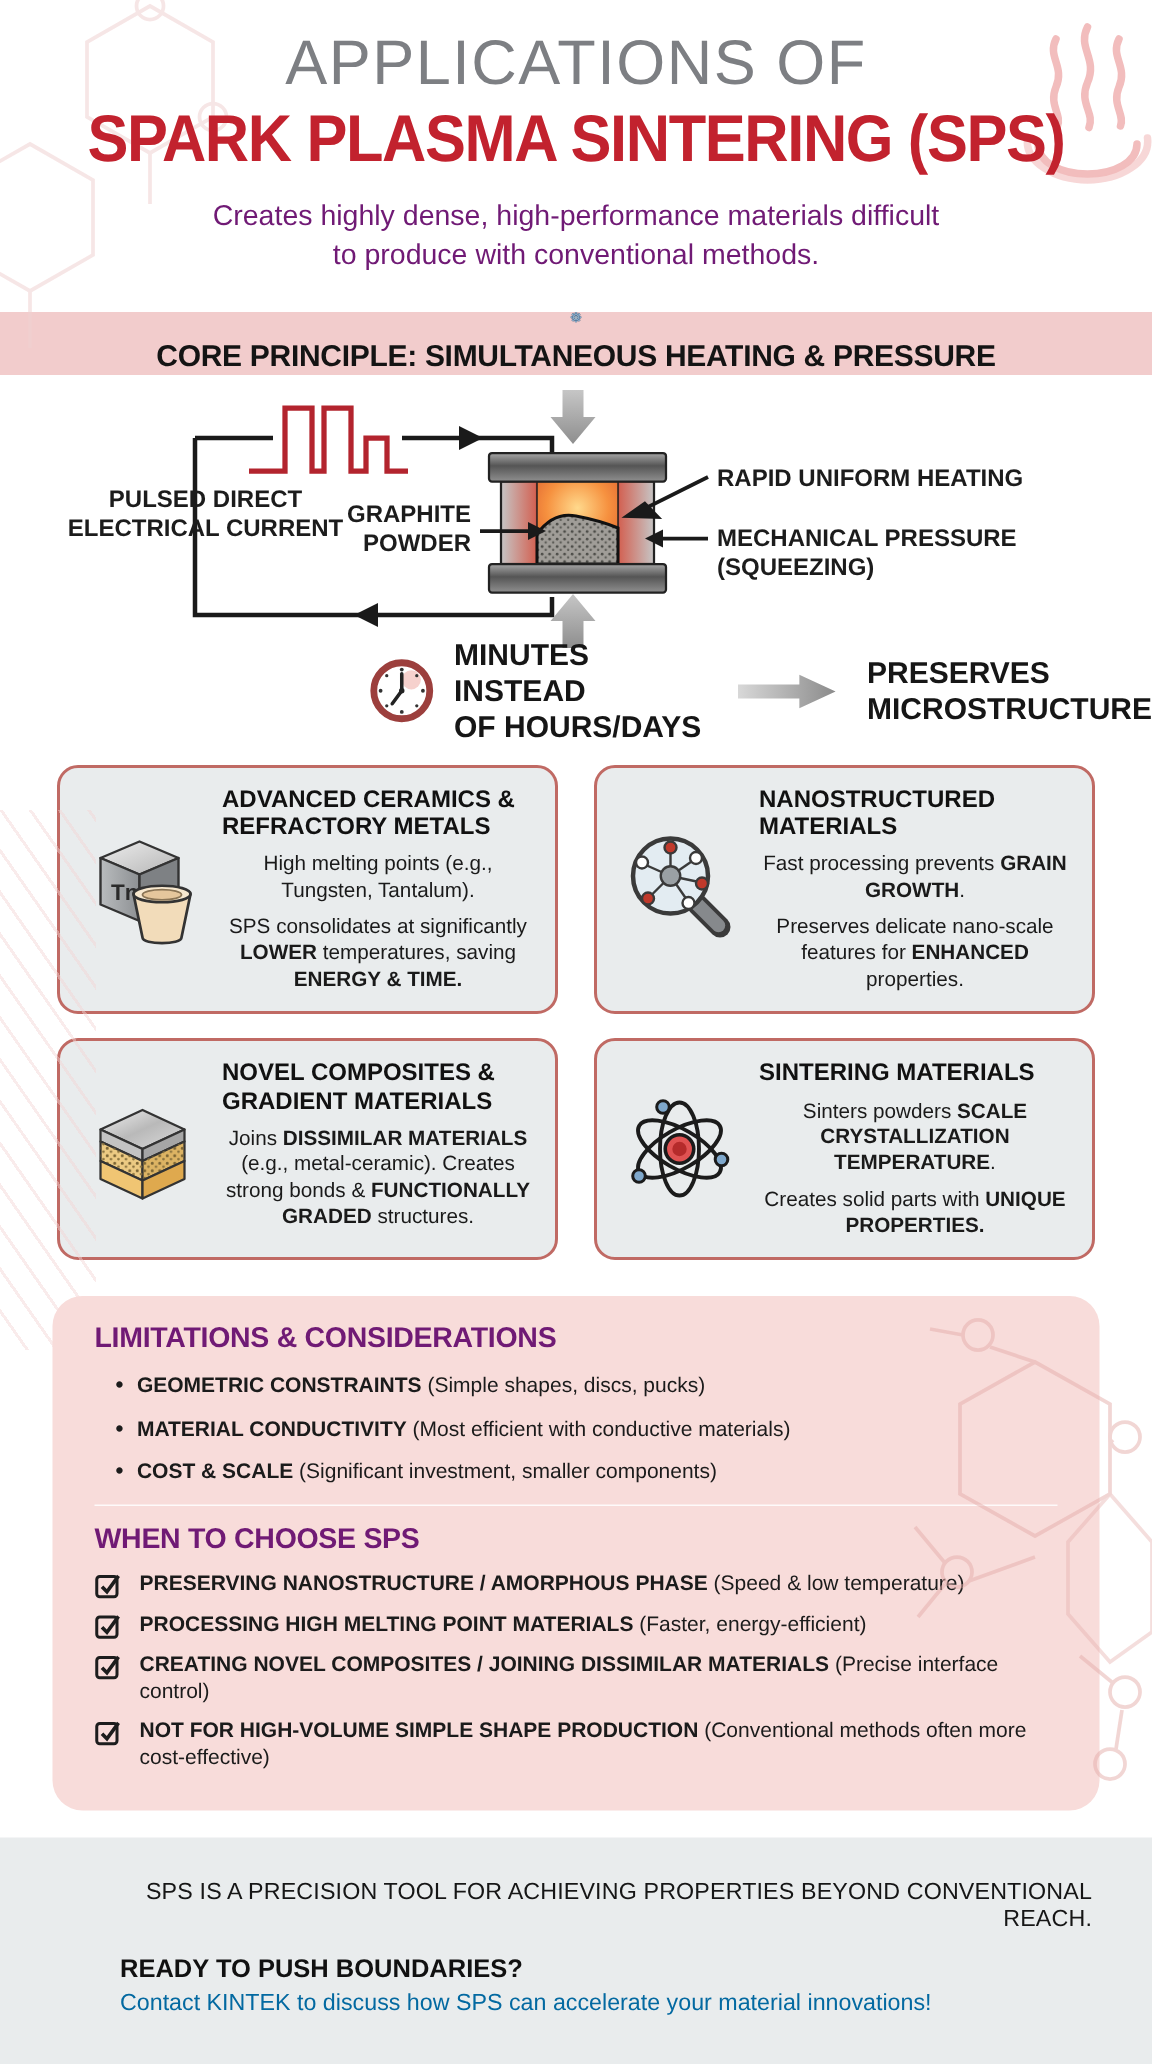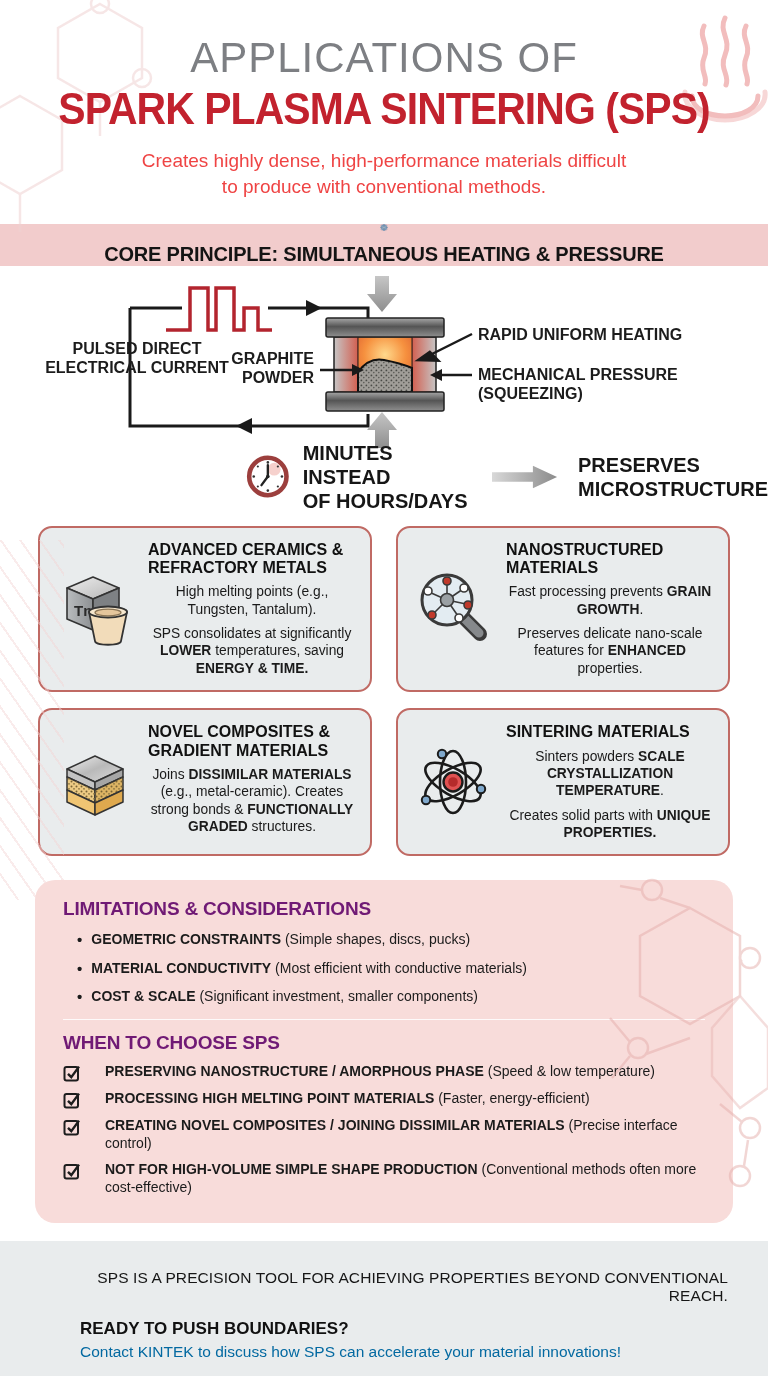--- a/index.html
+++ b/index.html
@@ -9,25 +9,25 @@
     background:#ffffff; font-family:"Liberation Sans", sans-serif; color:#1b1b1b;
     margin:0 auto;
   }
   
   .decor { position:absolute; pointer-events:none; }
   .hatch {
     left:0; top:540px; width:64px; height:360px; opacity:.45;
     background:repeating-linear-gradient(55deg, transparent 0 14px, #f3d4d4 14px 16px);
   }
   
-  .header { position:relative; padding-top:36px; text-align:center; z-index:2; }
+  .header { position:relative; padding-top:20px; text-align:center; z-index:2; }
   .title-top { font-size:42px; line-height:1.05; color:#7d7f83; letter-spacing:1px; font-weight:400; }
   .title-main { margin-top:6px; font-size:44px; line-height:1.05; font-weight:700; color:#c2222e;
     letter-spacing:-1px; transform:scaleX(.93); white-space:nowrap; }
-  .subtitle { margin-top:16px; font-size:19px; line-height:1.35; color:#ef4444; }
+  .subtitle { margin-top:16px; font-size:19px; line-height:1.35; color:#701a75; }
   
   .banner { margin-top:24px; height:42px; background:#f2cccc; display:flex; align-items:center; justify-content:center; gap:12px;flex-direction:column; }
   .banner-label { font-size:20px; font-weight:700; color:#141414; letter-spacing:-.2px; }
   
   .diagram-svg { display:block; margin-top:8px; }
   .diagram-svg text { font-family:"Liberation Sans", sans-serif; font-weight:700; font-size:16px; fill:#1c1c1c; }
   
   .time-row { margin-left:246px; margin-top:0; display:flex; align-items:center; gap:13px; height:50px; }
   .time-text { font-size:20px; font-weight:700; line-height:1.2; color:#161616; }
   
@@ -40,21 +40,21 @@
   .card-p:last-child { margin-bottom:0; }
   .b { font-weight:700; }
   
   .panel { position:relative; margin:24px 35px 0; background:#f8dcda; border-radius:20px; padding:18px 28px 18px; z-index:1; }
   .panel-title { font-size:19px; font-weight:700; letter-spacing:-.2px; color:#701a75; }
   .bullets { margin:10px 0 0 14px; }
   .bullet { display:flex; gap:9px; margin-bottom:9px; font-size:14px; line-height:1.3; }
   .bullet .dot::before { content:"•"; font-weight:700; font-size:15px; }
   .divider { border-top:1.5px solid rgba(255,255,255,.85); margin:12px 0 12px; }
   .check-list { margin-top:9px; }
-  .check-item { display:flex; gap:24px; margin-bottom:8px; font-size:14px; line-height:1.28; }
+  .check-item { display:flex; gap:12px; margin-bottom:8px; font-size:14px; line-height:1.28; }
   .check-item svg { flex:0 0 auto; margin-top:1px; }
   
   .footer { margin-top:18px; background:#e9eced; height:200px; padding-top:28px; }
   .statement { text-align:right; font-size:15.5px; color:#161616; margin:0 40px 14px; letter-spacing:.1px; }
   .cta { padding:0 80px; }
   .cta-title { font-size:17px; font-weight:700; color:#111; }
   .cta-text { font-size:15.5px; margin-top:4px; color:#0369a1; }
   .logos { display:flex; align-items:flex-start; padding:20px 40px 0; }
 </style>
 </head>

